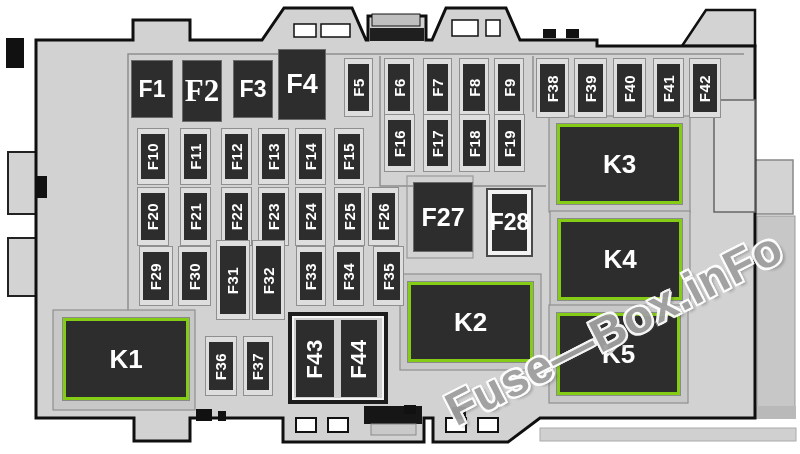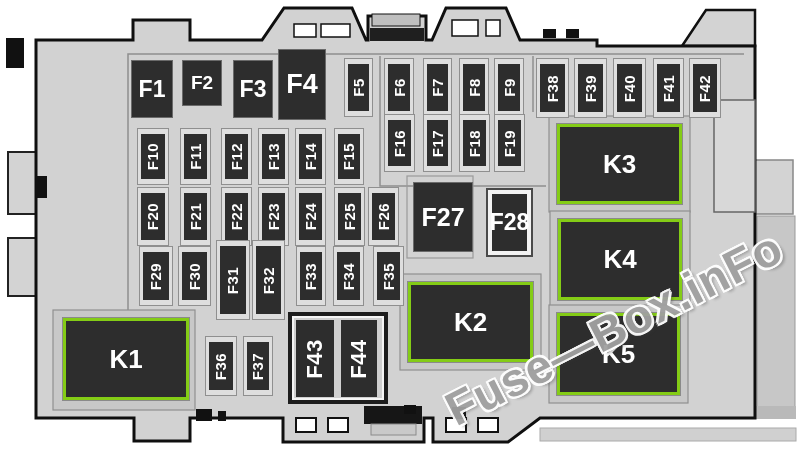--- a/index.html
+++ b/index.html
@@ -91,21 +91,21 @@
     <rect x="400" y="274" width="141" height="96" fill="#c8c8c8" stroke="#909090" stroke-width="1.2"></rect>
     <rect x="549" y="116" width="141" height="96" fill="#c8c8c8" stroke="#909090" stroke-width="1.2"></rect>
     <rect x="550" y="211" width="140" height="97" fill="#c8c8c8" stroke="#909090" stroke-width="1.2"></rect>
     <rect x="549" y="305" width="139" height="98" fill="#c8c8c8" stroke="#909090" stroke-width="1.2"></rect>
   </svg>
 
   <div id="group-f43-f44"></div>
 
   <div id="fuse-layer">
       <div class="sqfuse" style="left: 132px; top: 61px; width: 40px; height: 56px; font-size: 23px;">F1</div>
-      <div class="sqfuse" style="left: 183px; top: 61px; width: 38px; height: 44px; font-size: 19px;">F2</div>
+      <div class="sqfuse" style="left: 183px; top: 61px; width: 38px; height: 60px; font-size: 31px; font-family: Liberation Serif, serif;">F2</div>
       <div class="sqfuse" style="left: 234px; top: 61px; width: 38px; height: 56px; font-size: 23px;">F3</div>
       <div class="sqfuse" style="left: 279px; top: 50px; width: 46px; height: 69px; font-size: 27px;">F4</div>
       <div class="vslot" style="left: 344px; top: 58px; width: 29px; height: 59px;"></div>
       <div class="vfuse" style="left: 348px; top: 64px; width: 21px; height: 47px;">
         <span>F5</span>
       </div>
       <div class="vslot" style="left: 384px; top: 58px; width: 30px; height: 59px;"></div>
       <div class="vfuse" style="left: 388px; top: 64px; width: 22px; height: 47px;">
         <span>F6</span>
       </div>

